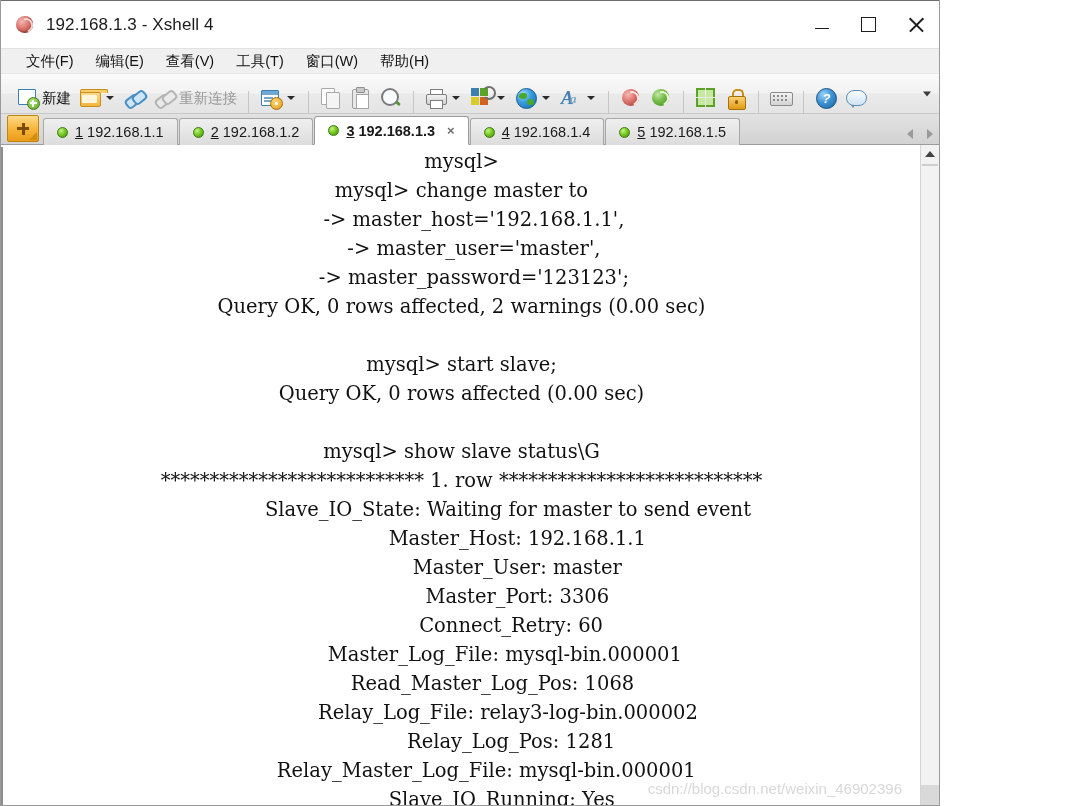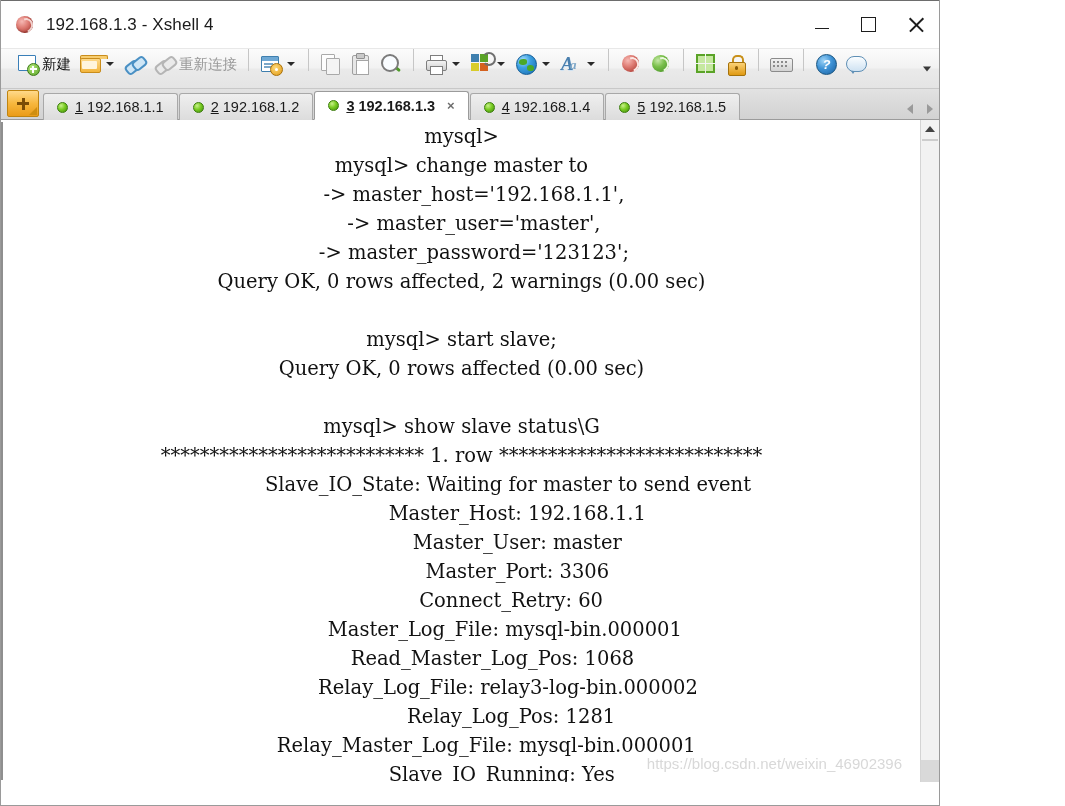--- a/index.html
+++ b/index.html
@@ -103,21 +103,21 @@
     white-space: nowrap;
   }
 
   
   .toolbar {
     height: 41px;
     background: linear-gradient(to bottom, #fbfbfb 0%, #f2f2f2 48%, #eaeaea 52%, #e4e4e4 100%);
     border-top: 1px solid #e8e8e8;
     border-bottom: 1px solid #c8c8c8;
     display: flex;
-    align-items: flex-start;
+    align-items: flex-end;
     padding-left: 12px;
     box-sizing: border-box;
     position: relative;
   }
   .tb-sep {
     width: 1px; height: 22px;
     background: #c6c6c6;
     margin: 0 7px;
     flex: none;
   }
@@ -545,20 +545,28 @@
         </div>
       <div class="win-btn">
           <div class="maxi"></div>
         </div>
       <div class="win-btn">
           <div class="clos"></div>
         </div>
     </div>
   </div>
 
+  <div class="menubar">
+    <div class="menu-item">文件(F)</div>
+    <div class="menu-item">编辑(E)</div>
+    <div class="menu-item">查看(V)</div>
+    <div class="menu-item">工具(T)</div>
+    <div class="menu-item">窗口(W)</div>
+    <div class="menu-item">帮助(H)</div>
+  </div>
 
   <div class="toolbar">
     <div class="tb-btn">
       <span class="ico ico-new">
         <i class="bar"></i>
           <i class="win"></i>
           <i class="plus"></i>
       </span>
       <span class="tb-label">新建</span>
     </div>
@@ -754,21 +762,21 @@
       <span class="ar left"></span>
       <span class="ar right"></span>
     </div>
   </div>
 
   <div class="term-wrap">
     <div class="term">
       <div class="cursor-bar"></div>
       <div class="term-lines" id="term-lines"><div class="ln">mysql&gt;</div><div class="ln">mysql&gt; change master to</div><div class="ln">    -&gt; master_host='192.168.1.1',</div><div class="ln">    -&gt; master_user='master',</div><div class="ln">    -&gt; master_password='123123';</div><div class="ln">Query OK, 0 rows affected, 2 warnings (0.00 sec)</div><div class="ln"></div><div class="ln">mysql&gt; start slave;</div><div class="ln">Query OK, 0 rows affected (0.00 sec)</div><div class="ln"></div><div class="ln">mysql&gt; show slave status\G</div><div class="ln">*************************** 1. row ***************************</div><div class="ln">               Slave_IO_State: Waiting for master to send event</div><div class="ln">                  Master_Host: 192.168.1.1</div><div class="ln">                  Master_User: master</div><div class="ln">                  Master_Port: 3306</div><div class="ln">                Connect_Retry: 60</div><div class="ln">              Master_Log_File: mysql-bin.000001</div><div class="ln">          Read_Master_Log_Pos: 1068</div><div class="ln">               Relay_Log_File: relay3-log-bin.000002</div><div class="ln">                Relay_Log_Pos: 1281</div><div class="ln">        Relay_Master_Log_File: mysql-bin.000001</div><div class="ln">             Slave_IO_Running: Yes</div></div>
 
-      <div class="watermark">https://blog.csdn.net/weixin_46902396</div>
+      <div class="watermark">csdn://blog.csdn.net/weixin_46902396</div>
     </div>
     <div class="vscroll">
       <div class="track-top">
         <span class="up-arrow"></span>
       </div>
       <div class="thumb"></div>
       <div class="btm"></div>
     </div>
   </div>
 

